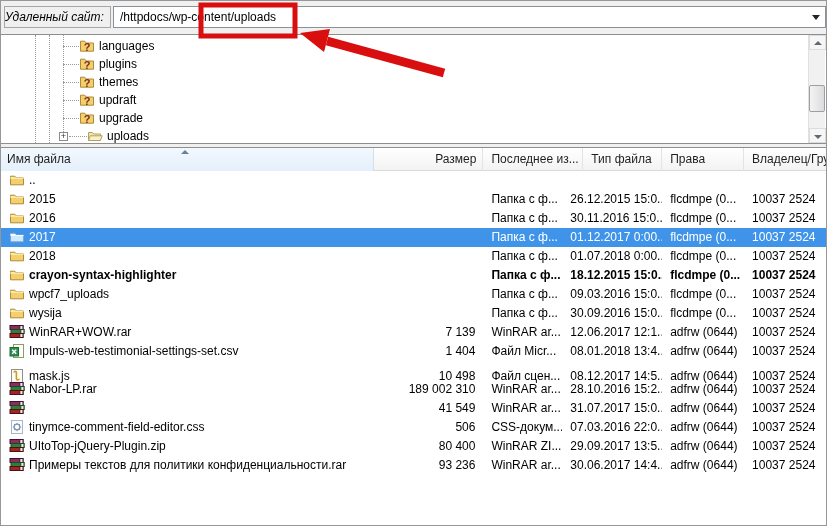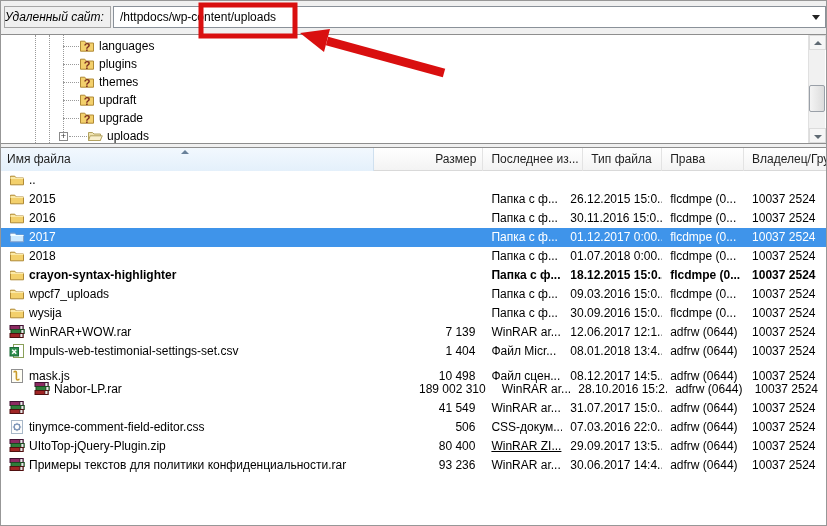--- a/index.html
+++ b/index.html
@@ -267,21 +267,21 @@
           <div class="fcell name" style="width: 373px;"><span class="row-icon"><svg width="16" height="16" viewBox="0 0 16 16">
                 <rect x="2.5" y="1.5" width="11" height="13" fill="#fffef4" stroke="#909090"></rect>
                 <path d="M5 4.5 C5 3 7.4 3 7.4 4.5 L7.4 10.8 C7.4 12.4 10 12.4 10 10.8" fill="none" stroke="#c89b2a" stroke-width="1.6"></path>
               </svg></span><span>mask.js</span></div>
           <div class="fcell num" style="width: 110px;">10 498</div>
           <div class="fcell" style="width: 79px;">Файл сцен...</div>
           <div class="fcell" style="width: 100px;">08.12.2017 14:5...</div>
           <div class="fcell" style="width: 82px;">adfrw (0644)</div>
           <div class="fcell" style="width: 84px;">10037 2524</div>
         </div>
-        <div class="frow" style="top: 209px; padding-left: 25px;">
+        <div class="frow" style="top: 209px;">
           <div class="fcell name" style="width: 373px;"><span class="row-icon"><svg width="16" height="16" viewBox="0 0 16 16">
                 <rect x="1" y="1.5" width="13" height="4" fill="#8c2a62" stroke="#401030"></rect>
                 <rect x="10.8" y="1.5" width="3.2" height="4" fill="#e9e9e9" stroke="#401030"></rect>
                 <rect x="2" y="5.5" width="13" height="4" fill="#2f7d3a" stroke="#1a4a20"></rect>
                 <rect x="11.8" y="5.5" width="3.2" height="4" fill="#e9e9e9" stroke="#1a4a20"></rect>
                 <rect x="1" y="9.5" width="13" height="4" fill="#a02525" stroke="#501010"></rect>
                 <rect x="10.8" y="9.5" width="3.2" height="4" fill="#e9e9e9" stroke="#501010"></rect>
               </svg></span><span>Nabor-LP.rar</span></div>
           <div class="fcell num" style="width: 110px;">189 002 310</div>
           <div class="fcell" style="width: 79px;">WinRAR ar...</div>
@@ -319,21 +319,21 @@
         <div class="frow" style="top: 266px;">
           <div class="fcell name" style="width: 373px;"><span class="row-icon"><svg width="16" height="16" viewBox="0 0 16 16">
                 <rect x="1" y="1.5" width="13" height="4" fill="#8c2a62" stroke="#401030"></rect>
                 <rect x="10.8" y="1.5" width="3.2" height="4" fill="#e9e9e9" stroke="#401030"></rect>
                 <rect x="2" y="5.5" width="13" height="4" fill="#2f7d3a" stroke="#1a4a20"></rect>
                 <rect x="11.8" y="5.5" width="3.2" height="4" fill="#e9e9e9" stroke="#1a4a20"></rect>
                 <rect x="1" y="9.5" width="13" height="4" fill="#a02525" stroke="#501010"></rect>
                 <rect x="10.8" y="9.5" width="3.2" height="4" fill="#e9e9e9" stroke="#501010"></rect>
               </svg></span><span>UItoTop-jQuery-Plugin.zip</span></div>
           <div class="fcell num" style="width: 110px;">80 400</div>
-          <div class="fcell" style="width: 79px; text-decoration: underline;">WinRAR ZI...</div>
+          <div class="fcell" style="width: 79px;">WinRAR ZI...</div>
           <div class="fcell" style="width: 100px;">29.09.2017 13:5...</div>
           <div class="fcell" style="width: 82px;">adfrw (0644)</div>
           <div class="fcell" style="width: 84px;">10037 2524</div>
         </div>
         <div class="frow" style="top: 285px;">
           <div class="fcell name" style="width: 373px;"><span class="row-icon"><svg width="16" height="16" viewBox="0 0 16 16">
                 <rect x="1" y="1.5" width="13" height="4" fill="#8c2a62" stroke="#401030"></rect>
                 <rect x="10.8" y="1.5" width="3.2" height="4" fill="#e9e9e9" stroke="#401030"></rect>
                 <rect x="2" y="5.5" width="13" height="4" fill="#2f7d3a" stroke="#1a4a20"></rect>
                 <rect x="11.8" y="5.5" width="3.2" height="4" fill="#e9e9e9" stroke="#1a4a20"></rect>

